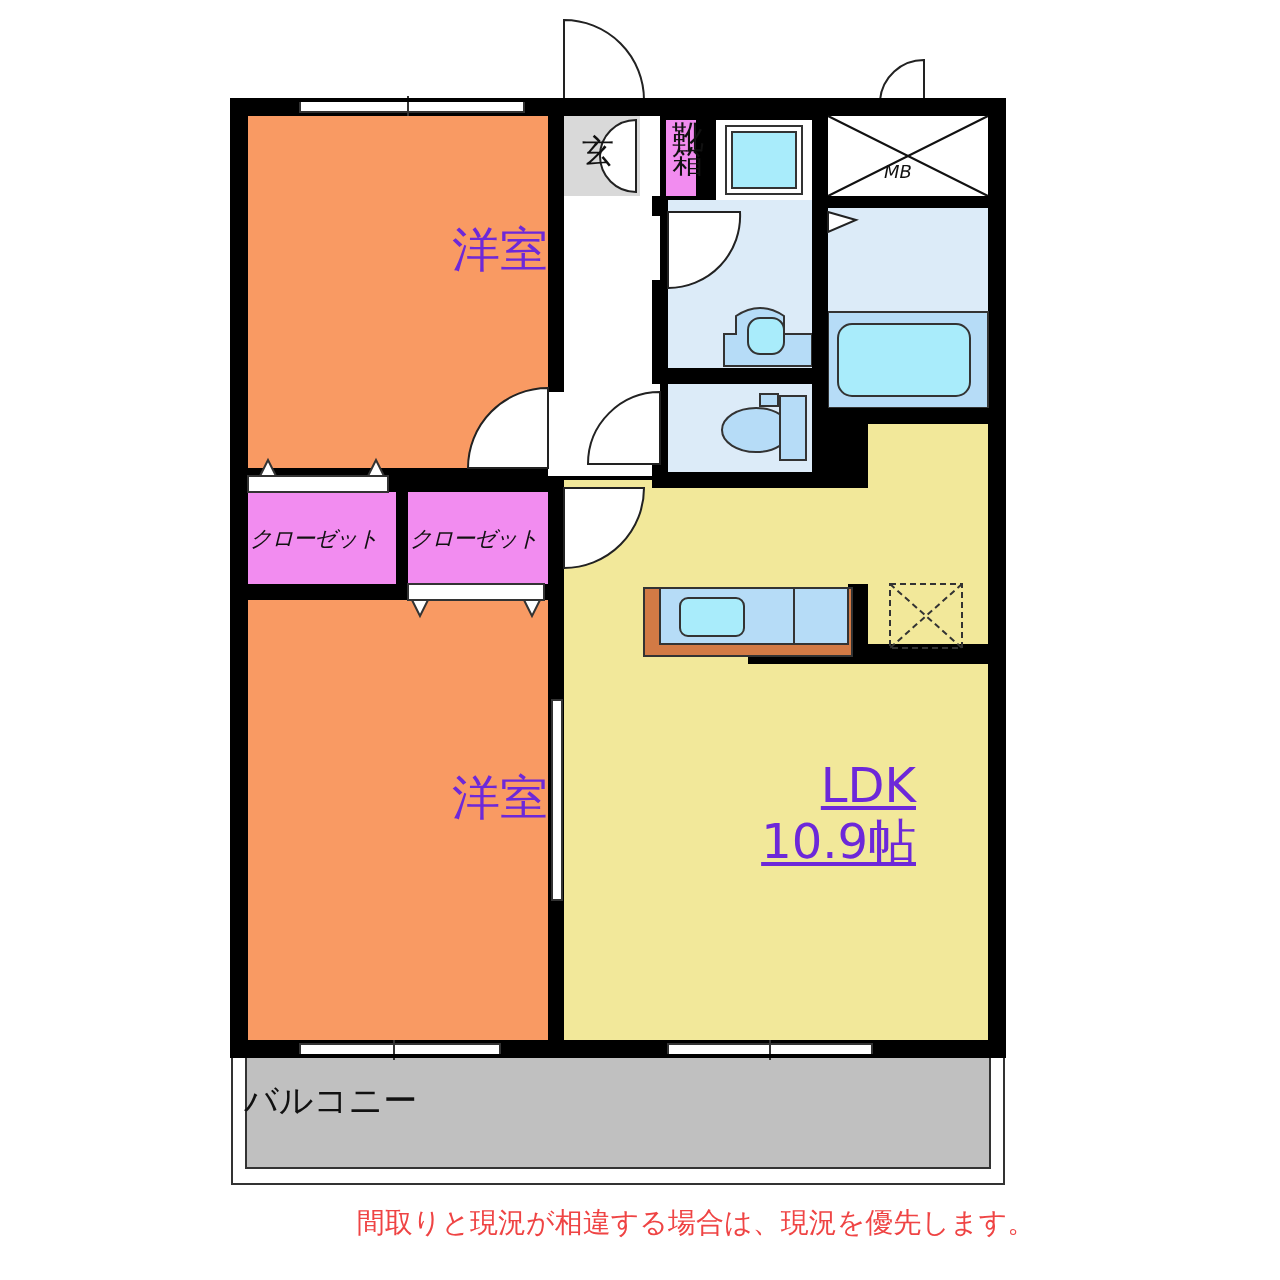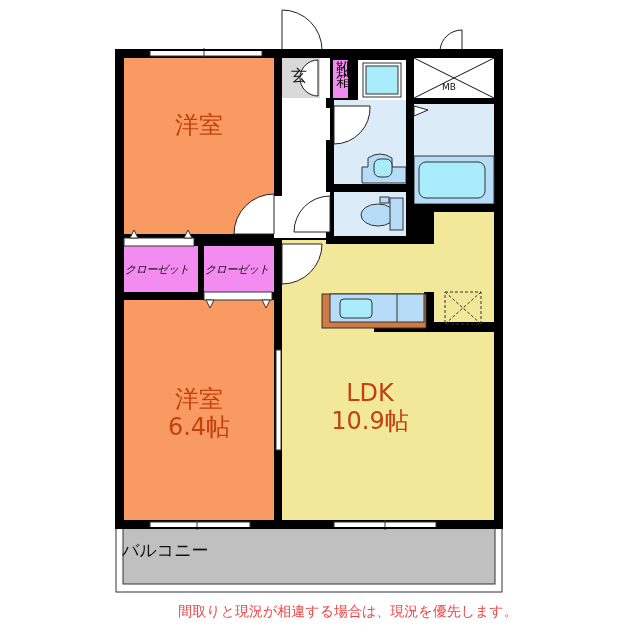--- a/index.html
+++ b/index.html
@@ -1,18 +1,18 @@
 <!DOCTYPE html>
 <html><head>
 <meta charset="utf-8">
 <style>
   html, body { margin:0; padding:0; background:#ffffff; }
   body { width:640px; height:640px; position:relative; overflow:hidden; font-family:"DejaVu Sans", "Liberation Sans", sans-serif; }
   #plan { position:absolute; left:0; top:0; width:640px; height:640px; }
-  .room-label { position:absolute; text-align:center; color:#c2410c; font-family:"DejaVu Sans", sans-serif; line-height:1.15; }
+  .room-label { position:absolute; text-align:right; color:#6d28d9; font-family:"DejaVu Sans", sans-serif; line-height:1.15; }
   .big { font-size:24px; }
   .closet-label { position:absolute; font-size:11px; color:#111; font-family:"DejaVu Sans", sans-serif; letter-spacing:-0.5px; white-space:nowrap;font-style:italic; }
   .small-label { position:absolute; font-family:"DejaVu Sans", sans-serif; color:#111; }
   #balcony-label { position:absolute; left:122px; top:539px; width:374px; font-size:17px; color:#111; }
   #note { position:absolute; left:0; top:603px; width:640px; text-align:center; font-size:14px; color:#ef4444;margin-left:28px; }
 </style>
 </head>
 <body>
 
 <svg id="plan" viewBox="0 0 640 640" xmlns="http://www.w3.org/2000/svg">
@@ -126,28 +126,27 @@
   </g>
 
   <rect x="116" y="50" width="386" height="478" fill="none" stroke="#000" stroke-width="2"></rect>
 </svg>
 
 <div class="room-label big" style="left:124px; top:112px; width:150px;">
   <div>洋室</div>
 </div>
 <div class="room-label big" style="left:124px; top:386px; width:150px;">
   <div>洋室</div>
-  <div>6.4帖</div>
 </div>
-<div class="room-label big" style="left:282px; top:380px; width:176px;">
+<div class="room-label big" style="left:282px; top:380px; width:176px;text-decoration:underline;">
   <div>LDK</div>
   <div>10.9帖</div>
 </div>
 
 <div class="closet-label" style="left:125px; top:262px;">クローゼット</div>
 <div class="closet-label" style="left:205px; top:262px;">クローゼット</div>
 
 <div class="small-label" style="left:291px; top:66px; font-size:16px;">玄</div>
 <div class="small-label" style="left:336px; top:63px; font-size:16px; width:10px; line-height:12px; word-break:break-all;">靴箱</div>
-<div class="small-label" style="left:442px; top:82px; font-size:9px;">MB</div>
+<div class="small-label" style="left:442px; top:82px; font-size:9px;font-style:italic;">MB</div>
 
 <div id="balcony-label">バルコニー</div>
 <div id="note">間取りと現況が相違する場合は、現況を優先します。</div>
 
 </body></html>

